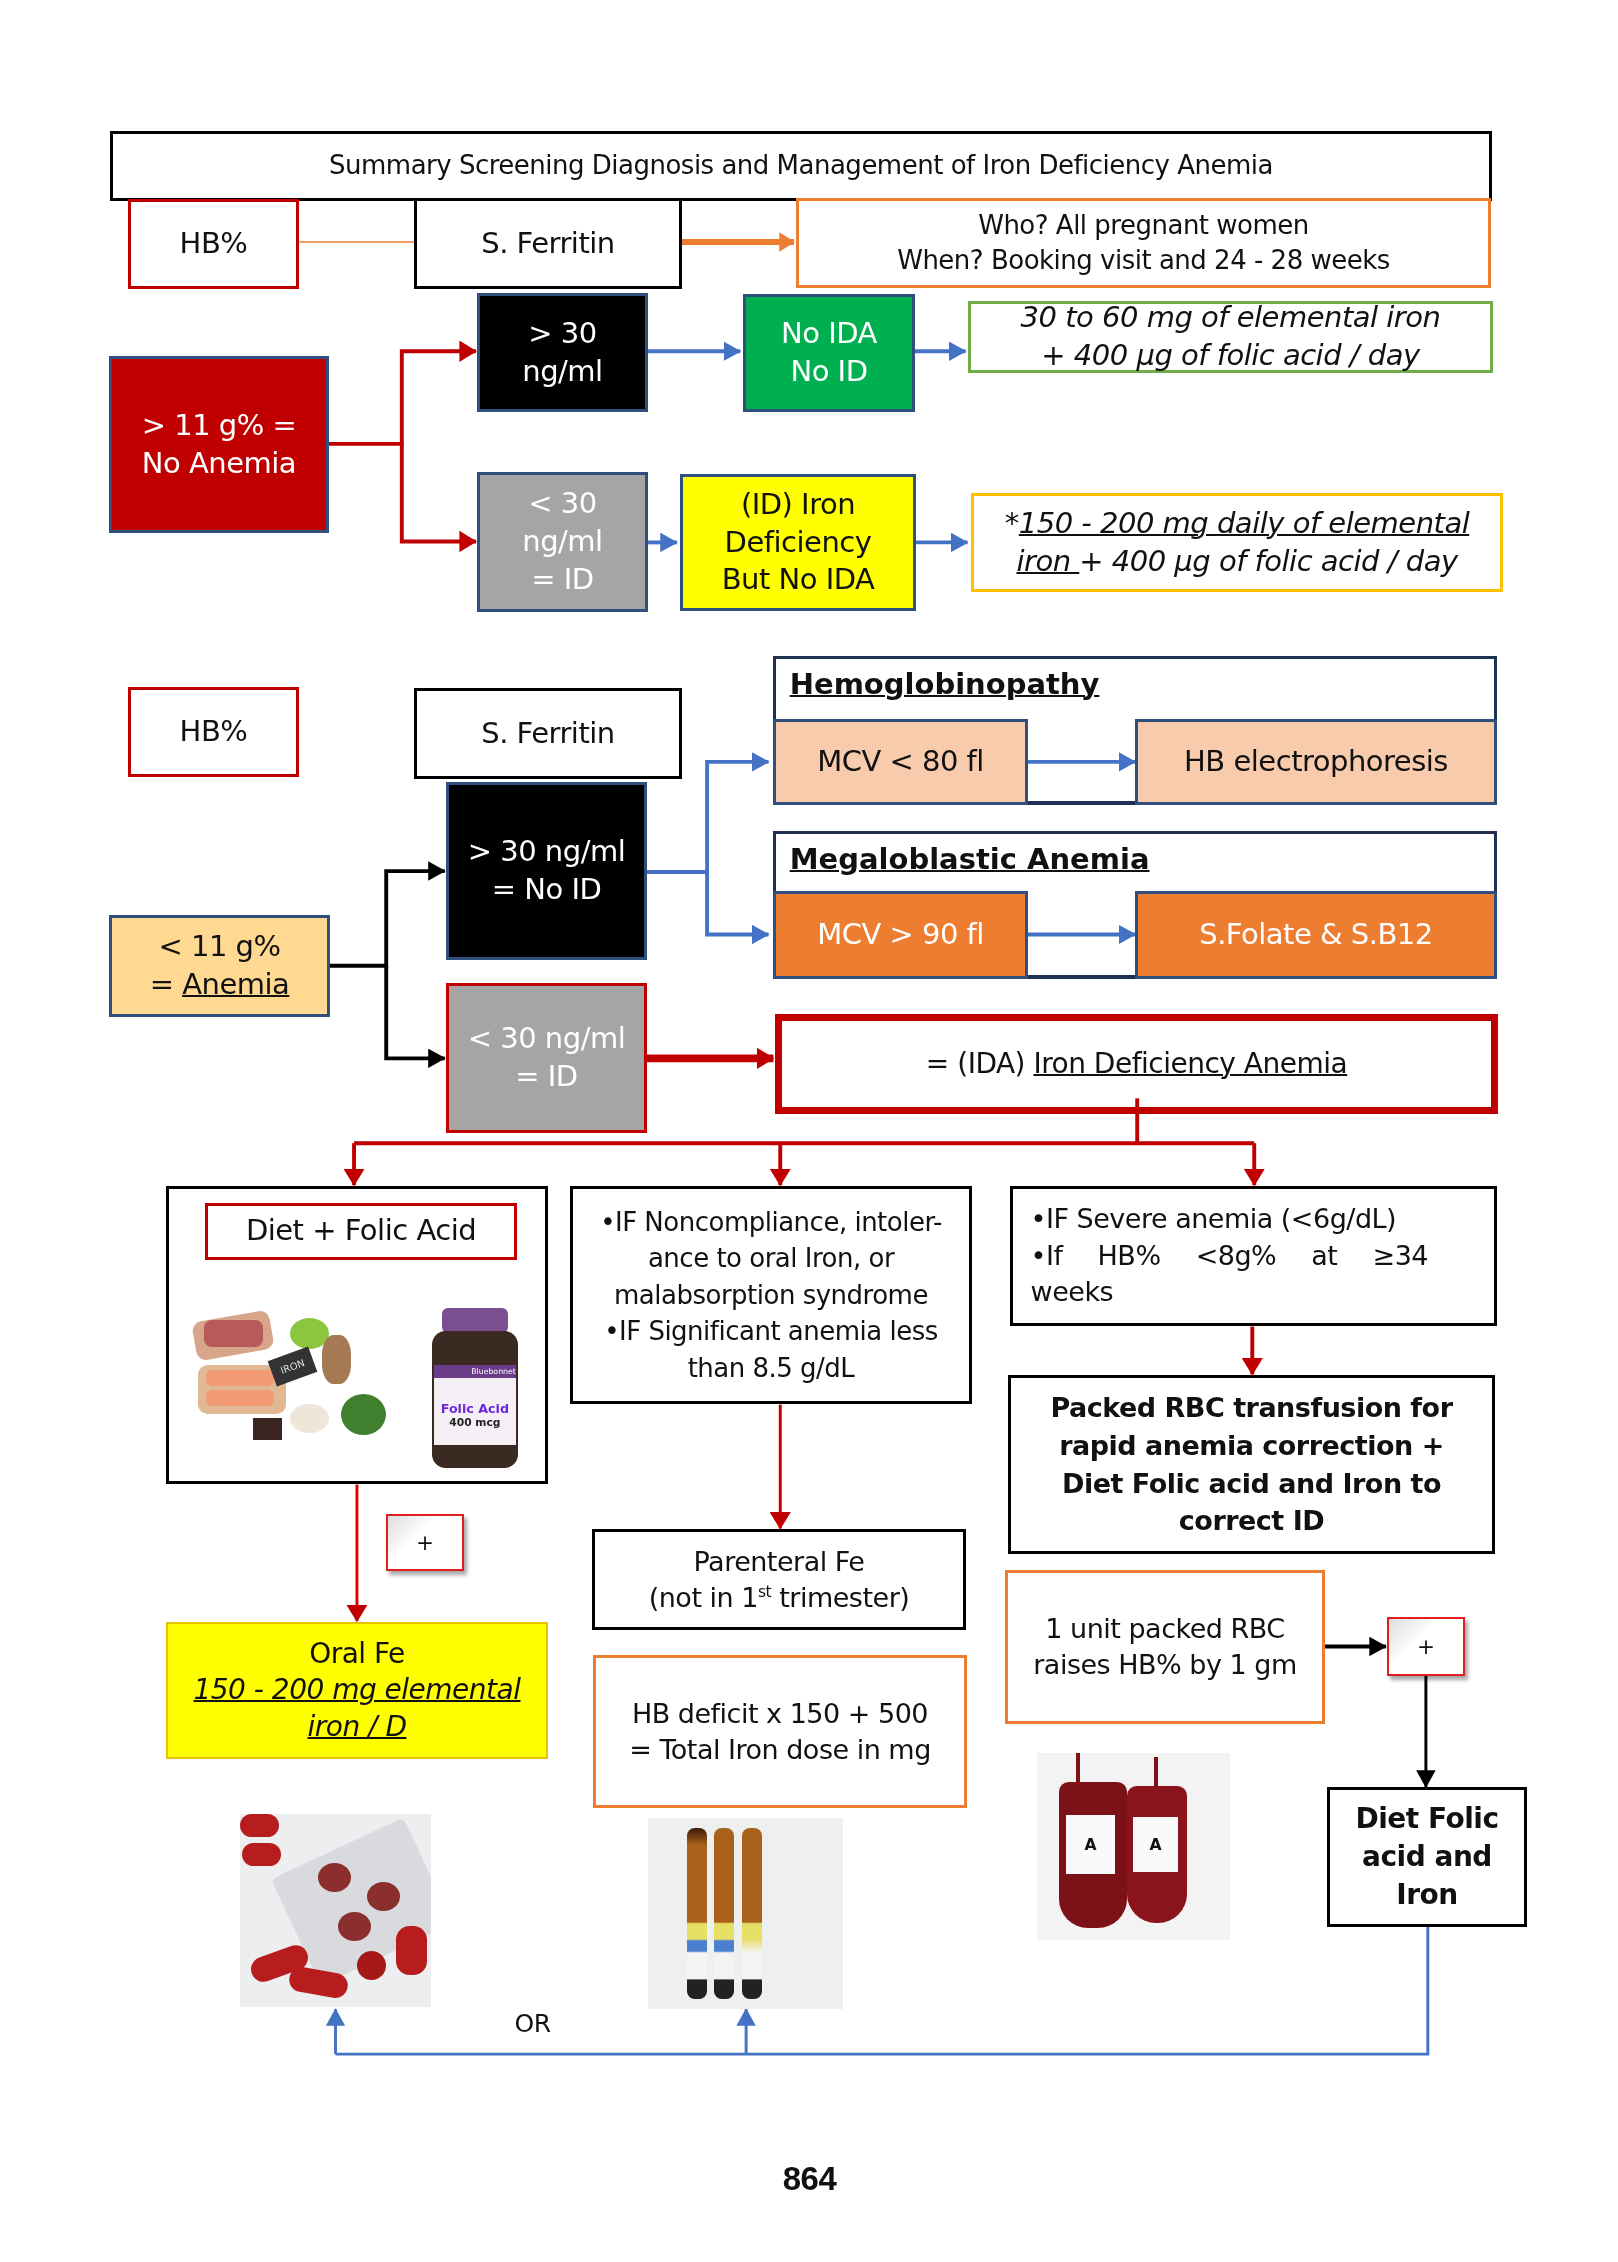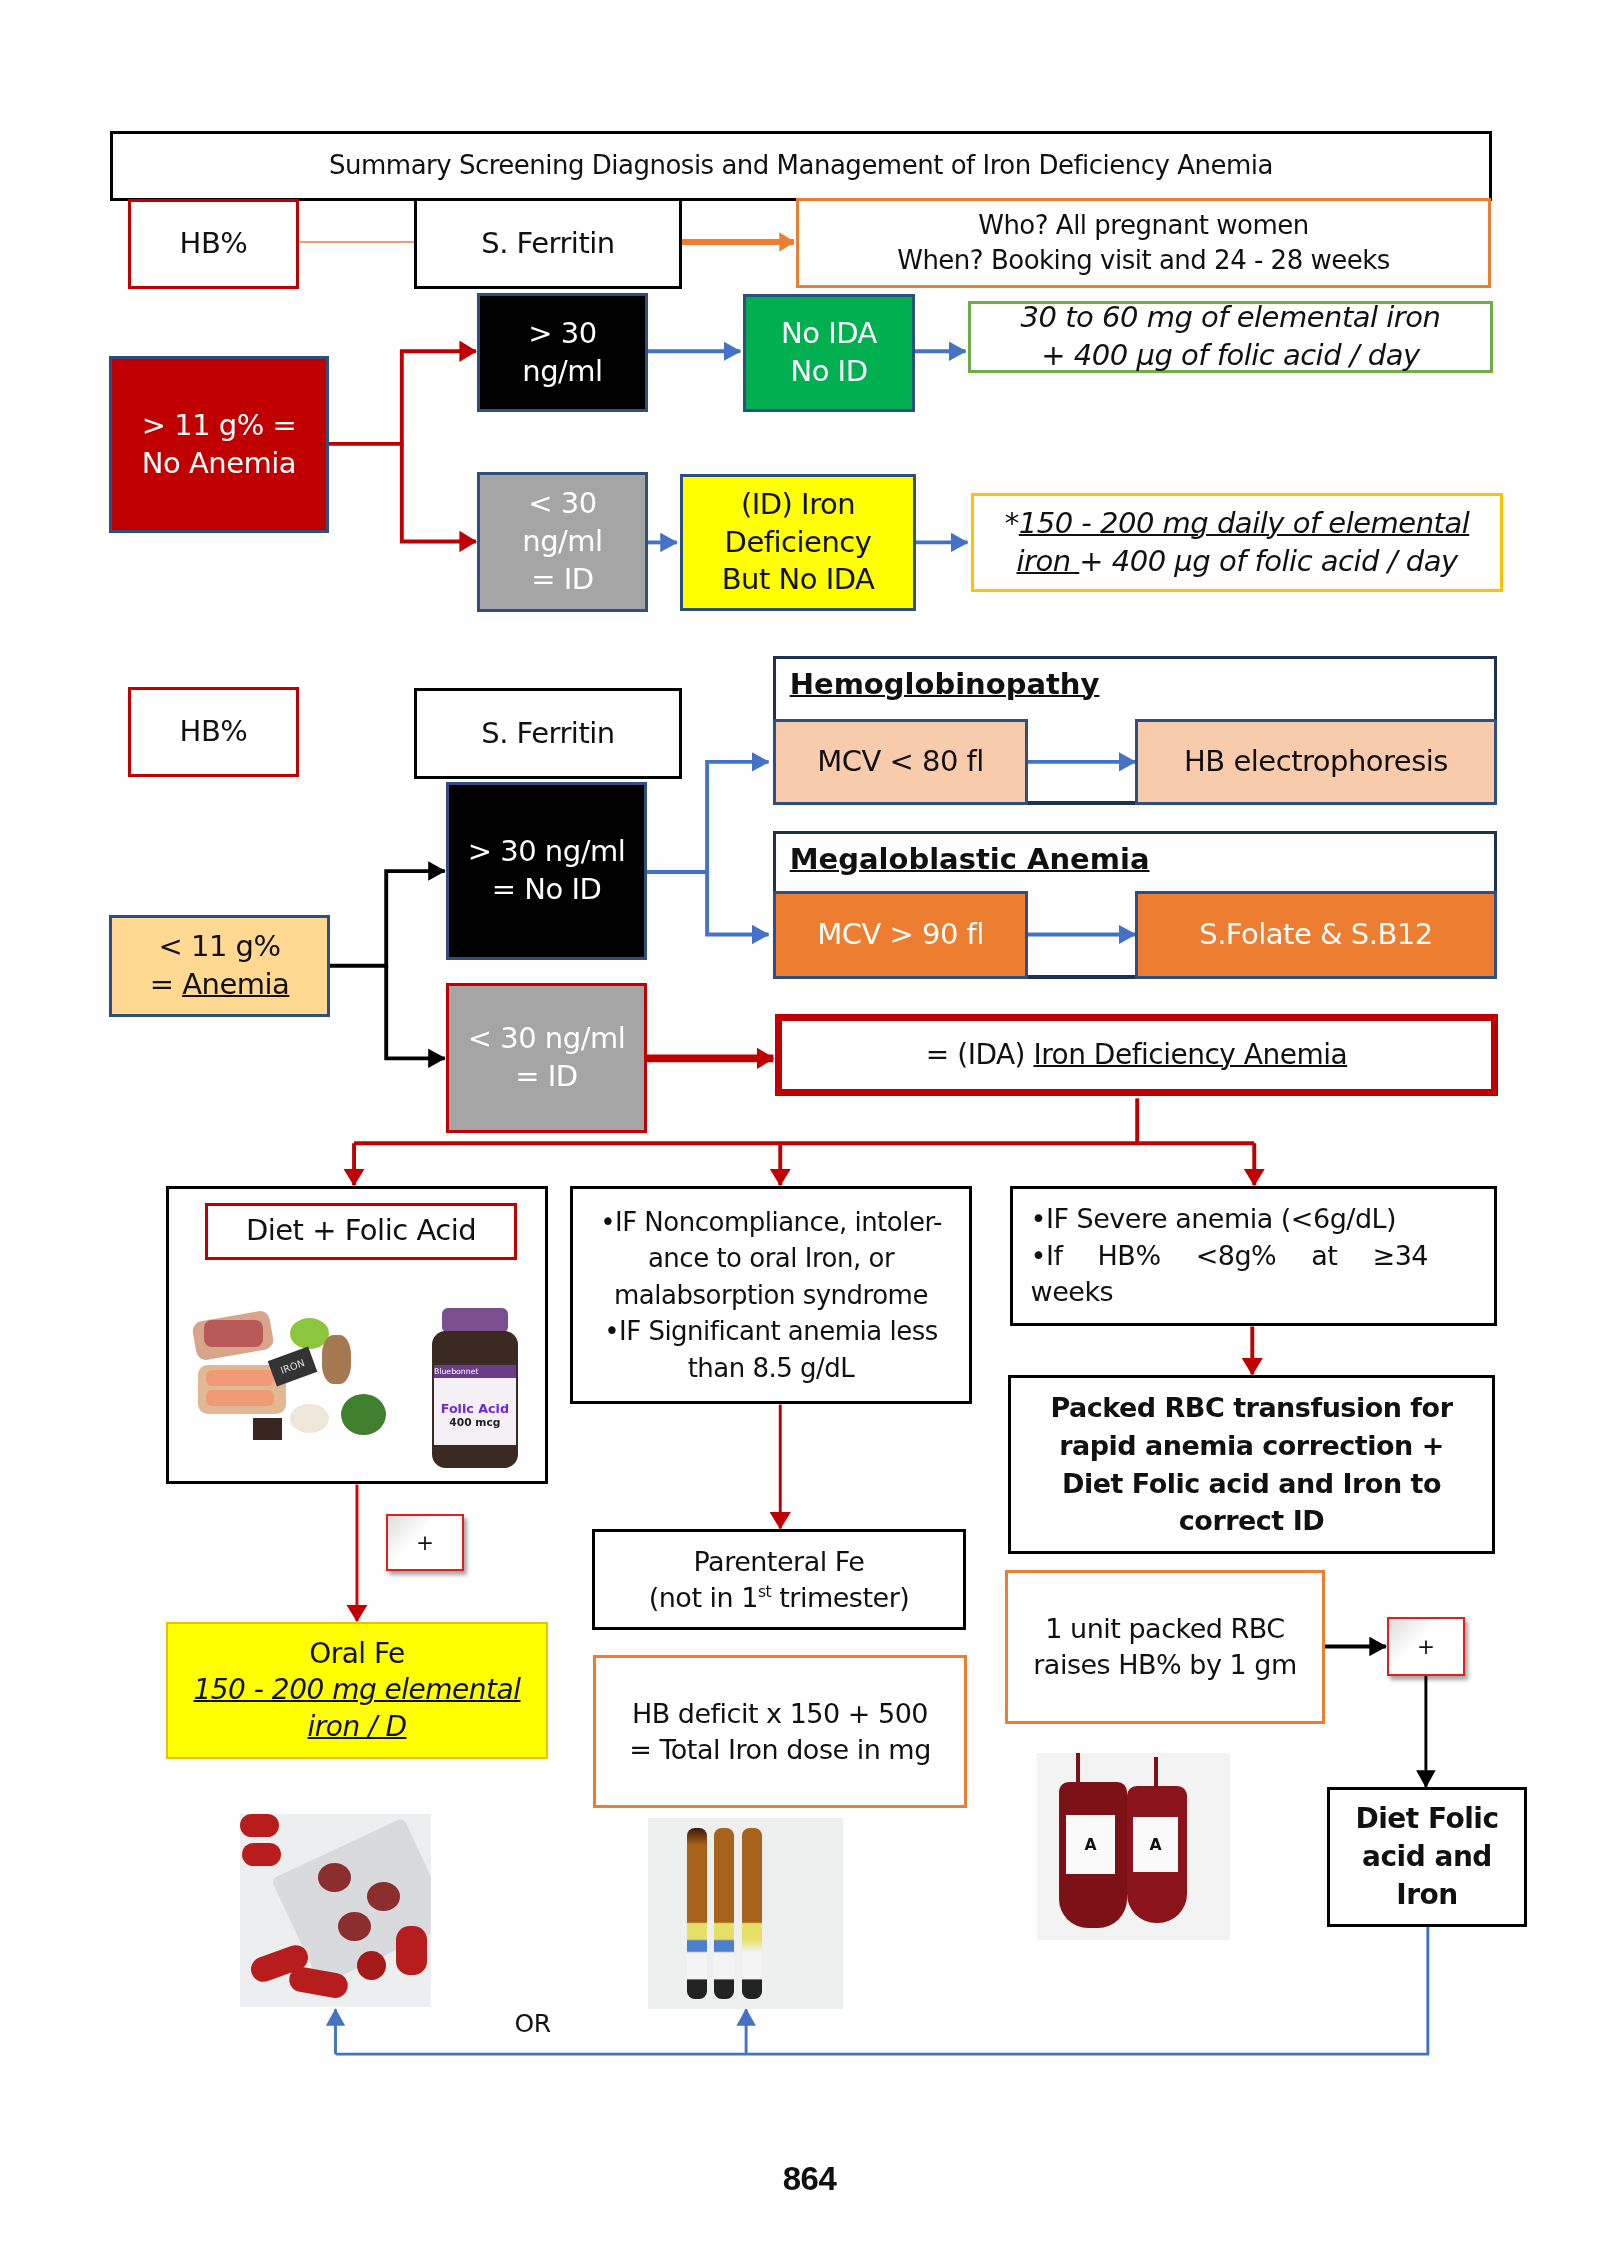--- a/index.html
+++ b/index.html
@@ -159,21 +159,21 @@
   <span class="hdr"><u>Megaloblastic Anemia</u></span>
 </div>
 <div class="box" style="left:773px;top:891px;width:255px;height:88px;background:#ed7d31;border:3.9px solid #2f4f7f;color:#fff;">
   <span>MCV &gt; 90 fl</span>
 </div>
 <div class="line" style="left:1028px;top:975px;width:109px;height:3.9px;background:#1f3050;"></div>
 <div class="box" style="left:1135px;top:891px;width:362px;height:88px;background:#ed7d31;border:3.9px solid #2f4f7f;color:#fff;">
   <span>S.Folate &amp; S.B12</span>
 </div>
 
-<div class="box" style="left:775px;top:1014px;width:723px;height:82px;border:7.8px solid #c00000;font-size:28px;">
+<div class="box" style="left:775px;top:1014px;width:723px;height:100px;border:7.8px solid #c00000;font-size:28px;">
   <span><span>= (IDA) </span><u>Iron Deficiency Anemia</u></span>
 </div>
 
 <div style="position:absolute;left:166px;top:1186px;width:382px;height:298px;border:3.9px solid #000;box-sizing:border-box;">
   <div class="box" style="left:36px;top:13.7px;width:312px;height:57px;border:3.9px solid #c00000;">
     <span>Diet + Folic Acid</span>
   </div>
 
   <div style="position:absolute;left:15.6px;top:117px;width:205px;height:137px;">
     <div style="position:absolute;left:9.8px;top:9.8px;width:78px;height:39px;background:#d8a58a;border-radius:9.8px;transform:rotate(-10deg);"></div>
@@ -186,21 +186,21 @@
     <div style="position:absolute;left:137px;top:29px;width:29px;height:49px;background:#a57a52;border-radius:40%;"></div>
     <div style="position:absolute;left:156px;top:88px;width:45px;height:41px;background:#3f7f2e;border-radius:50%;"></div>
     <div style="position:absolute;left:68px;top:112px;width:29px;height:21.5px;background:#3a2520;"></div>
     <div style="position:absolute;left:105px;top:98px;width:39px;height:29px;background:#eee6d8;border-radius:50%;"></div>
   </div>
 
   <div style="position:absolute;left:259px;top:119px;width:94px;height:162px;">
     <div style="position:absolute;left:13.7px;top:0;width:66px;height:25px;background:#7a4e8f;border-radius:5.9px;"></div>
     <div style="position:absolute;left:3.9px;top:23.4px;width:86px;height:137px;background:#3b2a22;border-radius:13.7px;"></div>
     <div style="position:absolute;left:5.9px;top:57px;width:82px;height:80px;background:#f4f0f6;display:flex;flex-direction:column;align-items:center;">
-      <div style="width:100%;background:#6b3d88;color:#fff;font-size:7.8px;text-align:left;padding:2px 0;">Bluebonnet</div>
+      <div style="width:100%;background:#6b3d88;color:#fff;font-size:7.8px;text-align:right;padding:2px 0;">Bluebonnet</div>
       <div style="font-size:12.7px;font-weight:bold;margin-top:23px;color:#6d28d9;">Folic Acid</div>
       <div style="font-size:10.7px;font-weight:bold;color:#222;">400 mcg</div>
     </div>
   </div>
 </div>
 
 <div class="plusbox" style="left:386px;top:1514px;width:78px;height:57px;">
   <span>+</span>
 </div>
 

